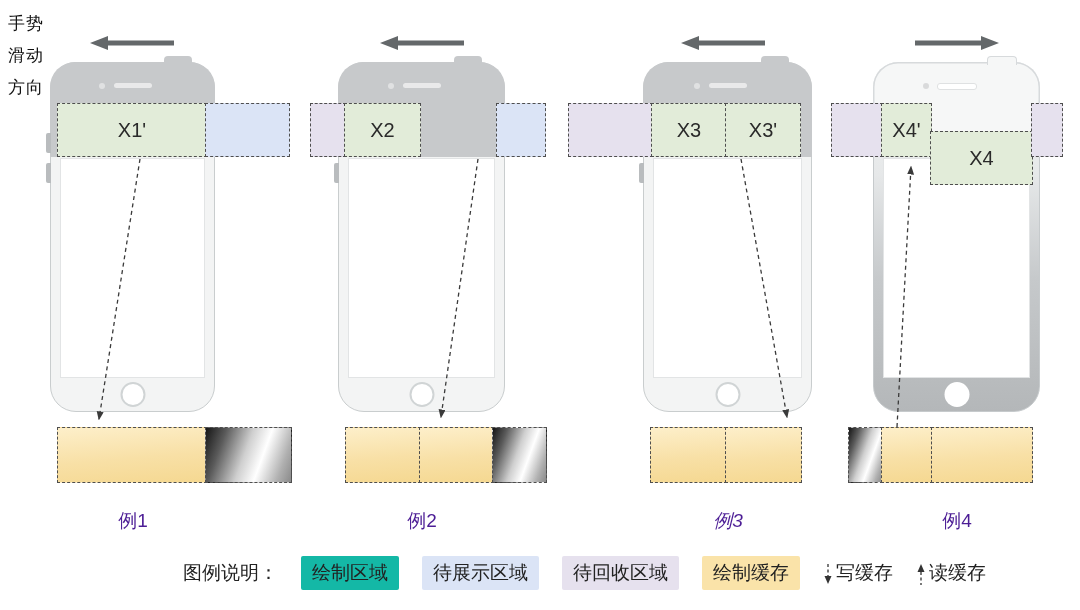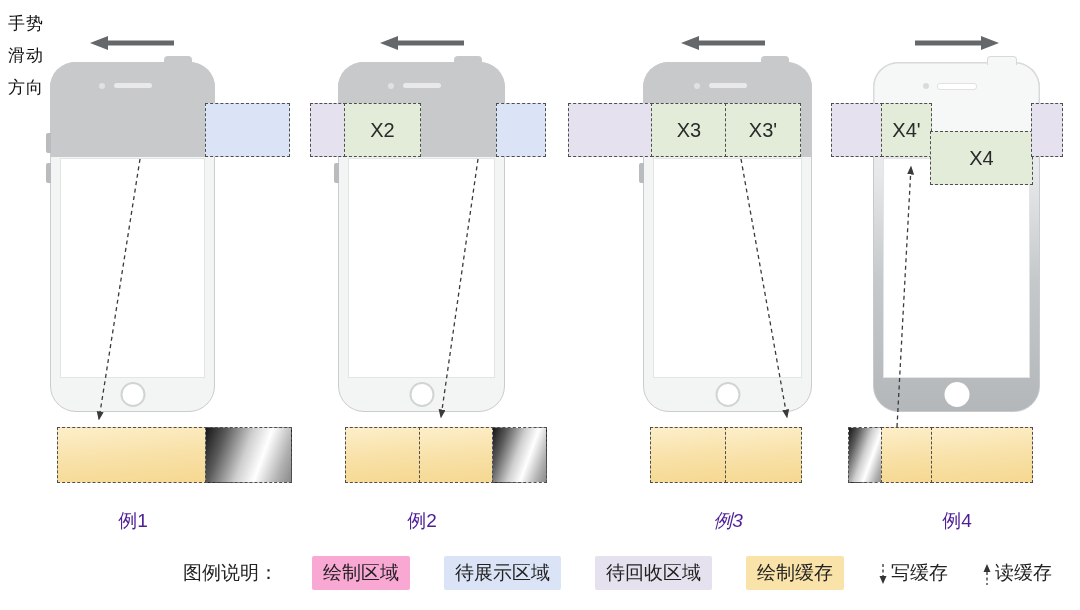--- a/index.html
+++ b/index.html
@@ -54,23 +54,23 @@
   .cache-seg--yellow{background:linear-gradient(175deg,#fdefca 0%,#f8e0a6 55%,#f5d891 100%);}
   .cache-seg--gray{background:linear-gradient(110deg,#161616 0%,#5a5a5a 20%,#cfcfcf 46%,#ffffff 64%,#b0b0b0 86%,#8a8a8a 100%);}
 
   
   .example-label{position:absolute;top:508px;width:120px;text-align:center;font-size:19px;color:#4c1d95;}
 
   
   .overlay{position:absolute;left:0;top:0;pointer-events:none;}
 
   
-  .legend{position:absolute;left:183px;top:556px;display:flex;align-items:center;gap:34px;font-size:19px;color:#222;}
+  .legend{position:absolute;left:183px;top:556px;display:flex;align-items:center;gap:23px;font-size:19px;color:#222;}
   .legend .chip{padding:4px 11px;border-radius:2px;white-space:nowrap;}
-  .chip--draw{background:#f9a8d4;}
+  .chip--draw{background:#14b8a6;}
   .chip--display{background:#dbe4f6;}
   .chip--recycle{background:#e6e1ee;}
   .chip--cache{background:#fae3a9;}
   .legend .arrow-item{display:flex;align-items:flex-end;gap:3px;white-space:nowrap;}
 </style>
 </head>
 <body>
 
 <div class="canvas">
 
@@ -131,20 +131,23 @@
   <div class="phone phone--alt" style="left:873px;width:167px;">
     <div class="head"></div>
     <div class="power-tab"></div>
     <div class="side-tab t1"></div>
     <div class="camera"></div>
     <div class="speaker"></div>
     <div class="screen"></div>
     <div class="home"></div>
   </div>
 
+  <div class="band band--draw" style="left:57px;width:150px;">
+    <span>X1'</span>
+  </div>
   <div class="band band--display" style="left:205px;width:85px;"></div>
 
   <div class="band band--recycle" style="left:310px;width:36px;"></div>
   <div class="band band--draw" style="left:344px;width:77px;">
     <span>X2</span>
   </div>
   <div class="band band--display" style="left:496px;width:50px;"></div>
 
   <div class="band band--recycle" style="left:568px;width:85px;"></div>
   <div class="band band--draw" style="left:651px;width:76px;">

